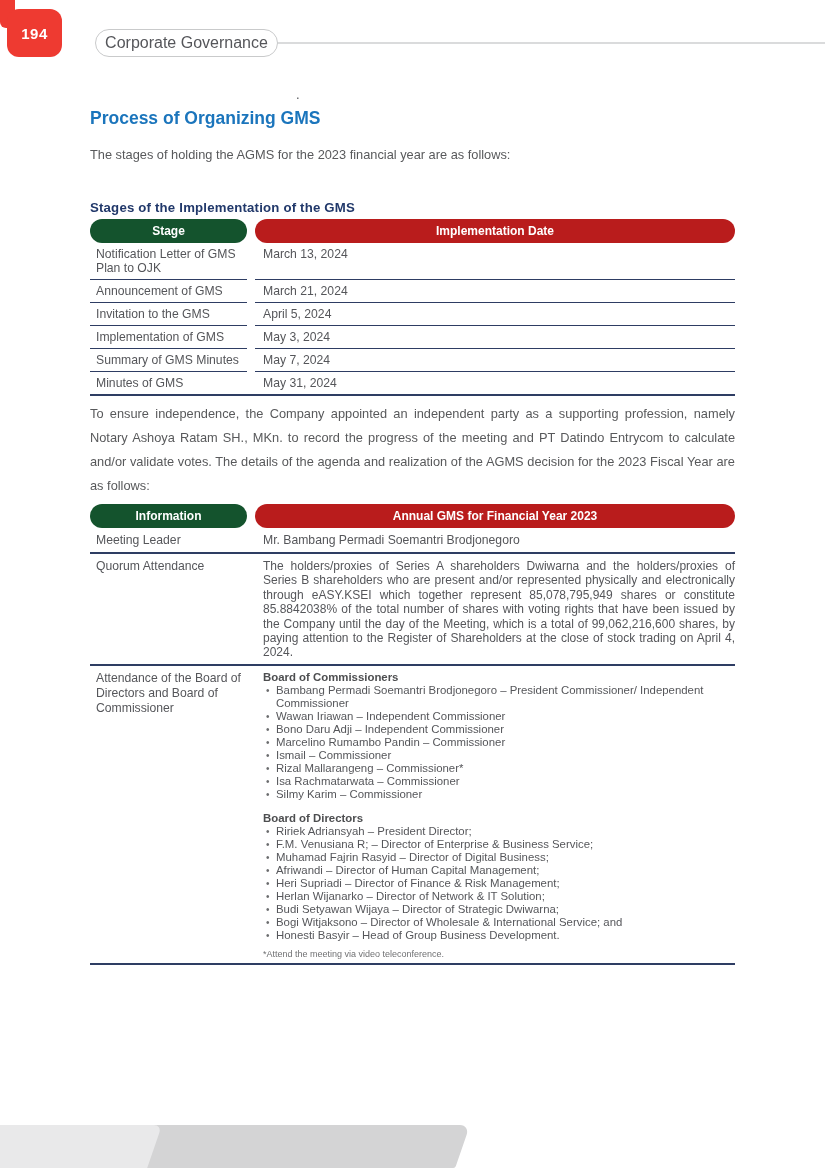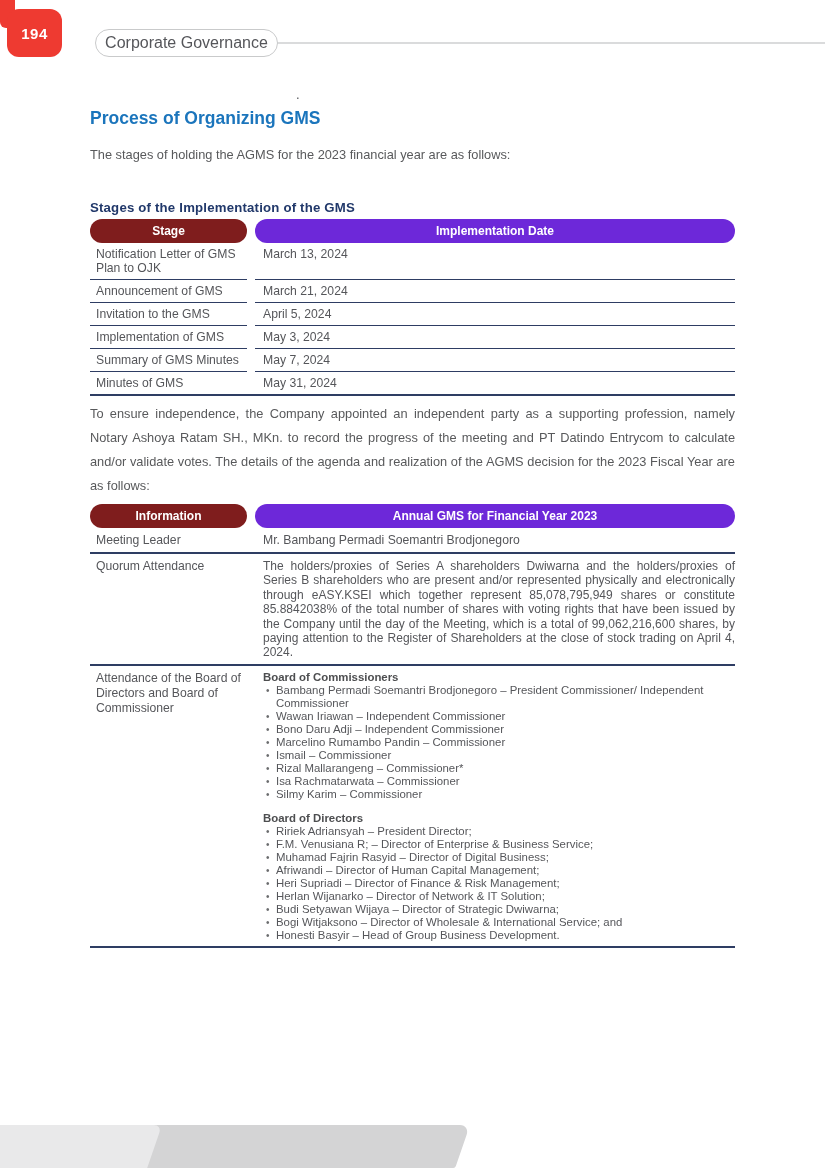--- a/index.html
+++ b/index.html
@@ -52,22 +52,22 @@
     font-size:13.2px; font-weight:bold; color:#21386A; letter-spacing:.2px;margin-top:16px;
   }
 
   
   .grid2 { display:grid; grid-template-columns:157px 480px; column-gap:8px; }
   .th {
     height:24px; border-radius:12px; color:#ffffff;
     font-size:12px; font-weight:bold;
     display:flex; align-items:center; justify-content:center;
   }
-  .th.navy { background:#7f1d1d; }
-  .th.red  { background:#6d28d9; }
+  .th.navy { background:#14532d; }
+  .th.red  { background:#b91c1c; }
 
   
   .stages-table { position:absolute; top:219px; left:0; width:645px; }
   .t1row .c {
     padding:4px 4px 4px 6px; border-bottom:1.4px solid #2E3D63;
     font-size:12.2px; line-height:14px; color:#55565A;
   }
   .t1row .c.date { padding-left:8px; }
   .t1row.final { border-bottom:2.2px solid #2E3D63; }
   .t1row.final .c { border-bottom:none; }
@@ -206,20 +206,21 @@
                 <li>F.M. Venusiana R; – Director of Enterprise &amp; Business Service;</li>
                 <li>Muhamad Fajrin Rasyid – Director of Digital Business;</li>
                 <li>Afriwandi – Director of Human Capital Management;</li>
                 <li>Heri Supriadi – Director of Finance &amp; Risk Management;</li>
                 <li>Herlan Wijanarko – Director of Network &amp; IT Solution;</li>
                 <li>Budi Setyawan Wijaya – Director of Strategic Dwiwarna;</li>
                 <li>Bogi Witjaksono – Director of Wholesale &amp; International Service; and</li>
                 <li>Honesti Basyir – Head of Group Business Development.</li>
               </ul>
             </div>
+            <div class="footnote">*Attend the meeting via video teleconference.</div>
           </div>
         </div>
       </div>
     </div>
   </div>
 
   <div class="shape-dark"></div>
   <div class="shape-light"></div>
 
 </div>

